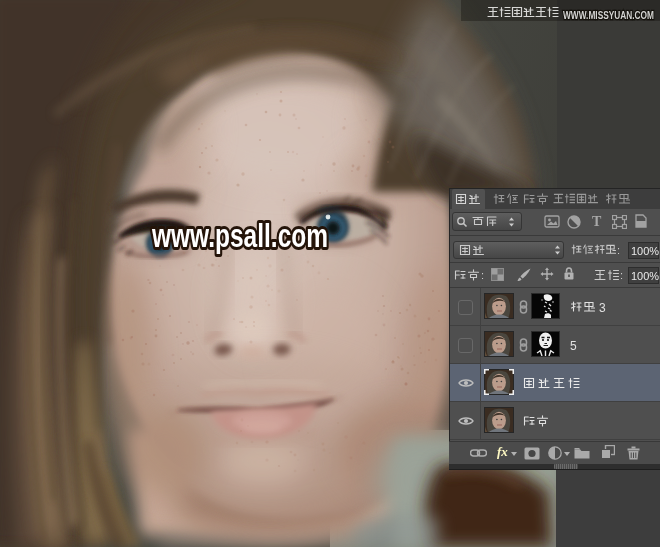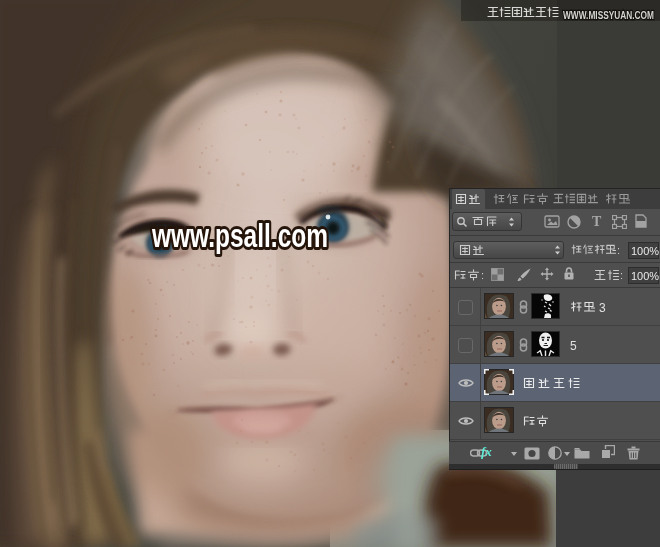--- a/index.html
+++ b/index.html
@@ -596,21 +596,21 @@
     <svg style="position:absolute;left:523px;top:415px" width="27" height="14" viewBox="0 0 27 14">
       <path d="M1.5,2 v8 M1.5,2 h3.8 M1.5,6 h3.8 M7,2.5 h4 M7,5.5 h4 M7,9 h4 M9,5.5 v4" transform="translate(0.0,0) scale(1.000)" fill="none" stroke="#e0e0e0" stroke-width="1.1" stroke-linecap="round" opacity="1.0"></path>
       <path d="M6,0.8 v2 M1,3.2 h10 M3,5.5 h6 M3,5.5 v3 M9,5.5 v3 M3,8.5 h6 M6,8.5 v2.5" transform="translate(13.5,0) scale(1.000)" fill="none" stroke="#e0e0e0" stroke-width="1.1" stroke-linecap="round" opacity="1.0"></path>
     </svg>
     <div style="position:absolute;left:449px;top:441px;width:211px;height:1px;background:#383838"></div>
     <div style="position:absolute;left:449px;top:442px;width:211px;height:22px;background:#4b4b4b"></div>
     <svg style="position:absolute;left:470px;top:448px" width="17" height="10" viewBox="0 0 17 10">
       <rect x="0.5" y="2" width="9" height="6" rx="3" fill="none" stroke="#adadad" stroke-width="1.5"></rect>
       <rect x="7.5" y="2" width="9" height="6" rx="3" fill="none" stroke="#adadad" stroke-width="1.5"></rect>
     </svg>
-    <div style="position:absolute;left:481px;top:444px;color:#5eead4;font:italic bold 13px 'Liberation Serif';">fx</div>
+    <div style="position:absolute;left:497px;top:444px;color:#fef9c3;font:italic bold 13px 'Liberation Serif';">fx</div>
     <div style="position:absolute;left:511px;top:452px;width:0;height:0;border-left:3.5px solid transparent;border-right:3.5px solid transparent;border-top:4px solid #b0b0b0"></div>
     <svg style="position:absolute;left:524px;top:447px" width="16" height="13" viewBox="0 0 16 13">
       <rect x="0.5" y="0.5" width="15" height="12" rx="1.5" fill="#a9a9a9"></rect>
       <circle cx="8" cy="6.5" r="3.6" fill="#454545"></circle>
     </svg>
     <svg style="position:absolute;left:548px;top:446px" width="14" height="14" viewBox="0 0 14 14">
       <circle cx="7" cy="7" r="6.2" fill="none" stroke="#a9a9a9" stroke-width="1.3"></circle>
       <path d="M7,0.8 A6.2,6.2 0 0 0 7,13.2 Z" fill="#a9a9a9"></path>
     </svg>
     <div style="position:absolute;left:564px;top:452px;width:0;height:0;border-left:3.5px solid transparent;border-right:3.5px solid transparent;border-top:4px solid #b0b0b0"></div>

